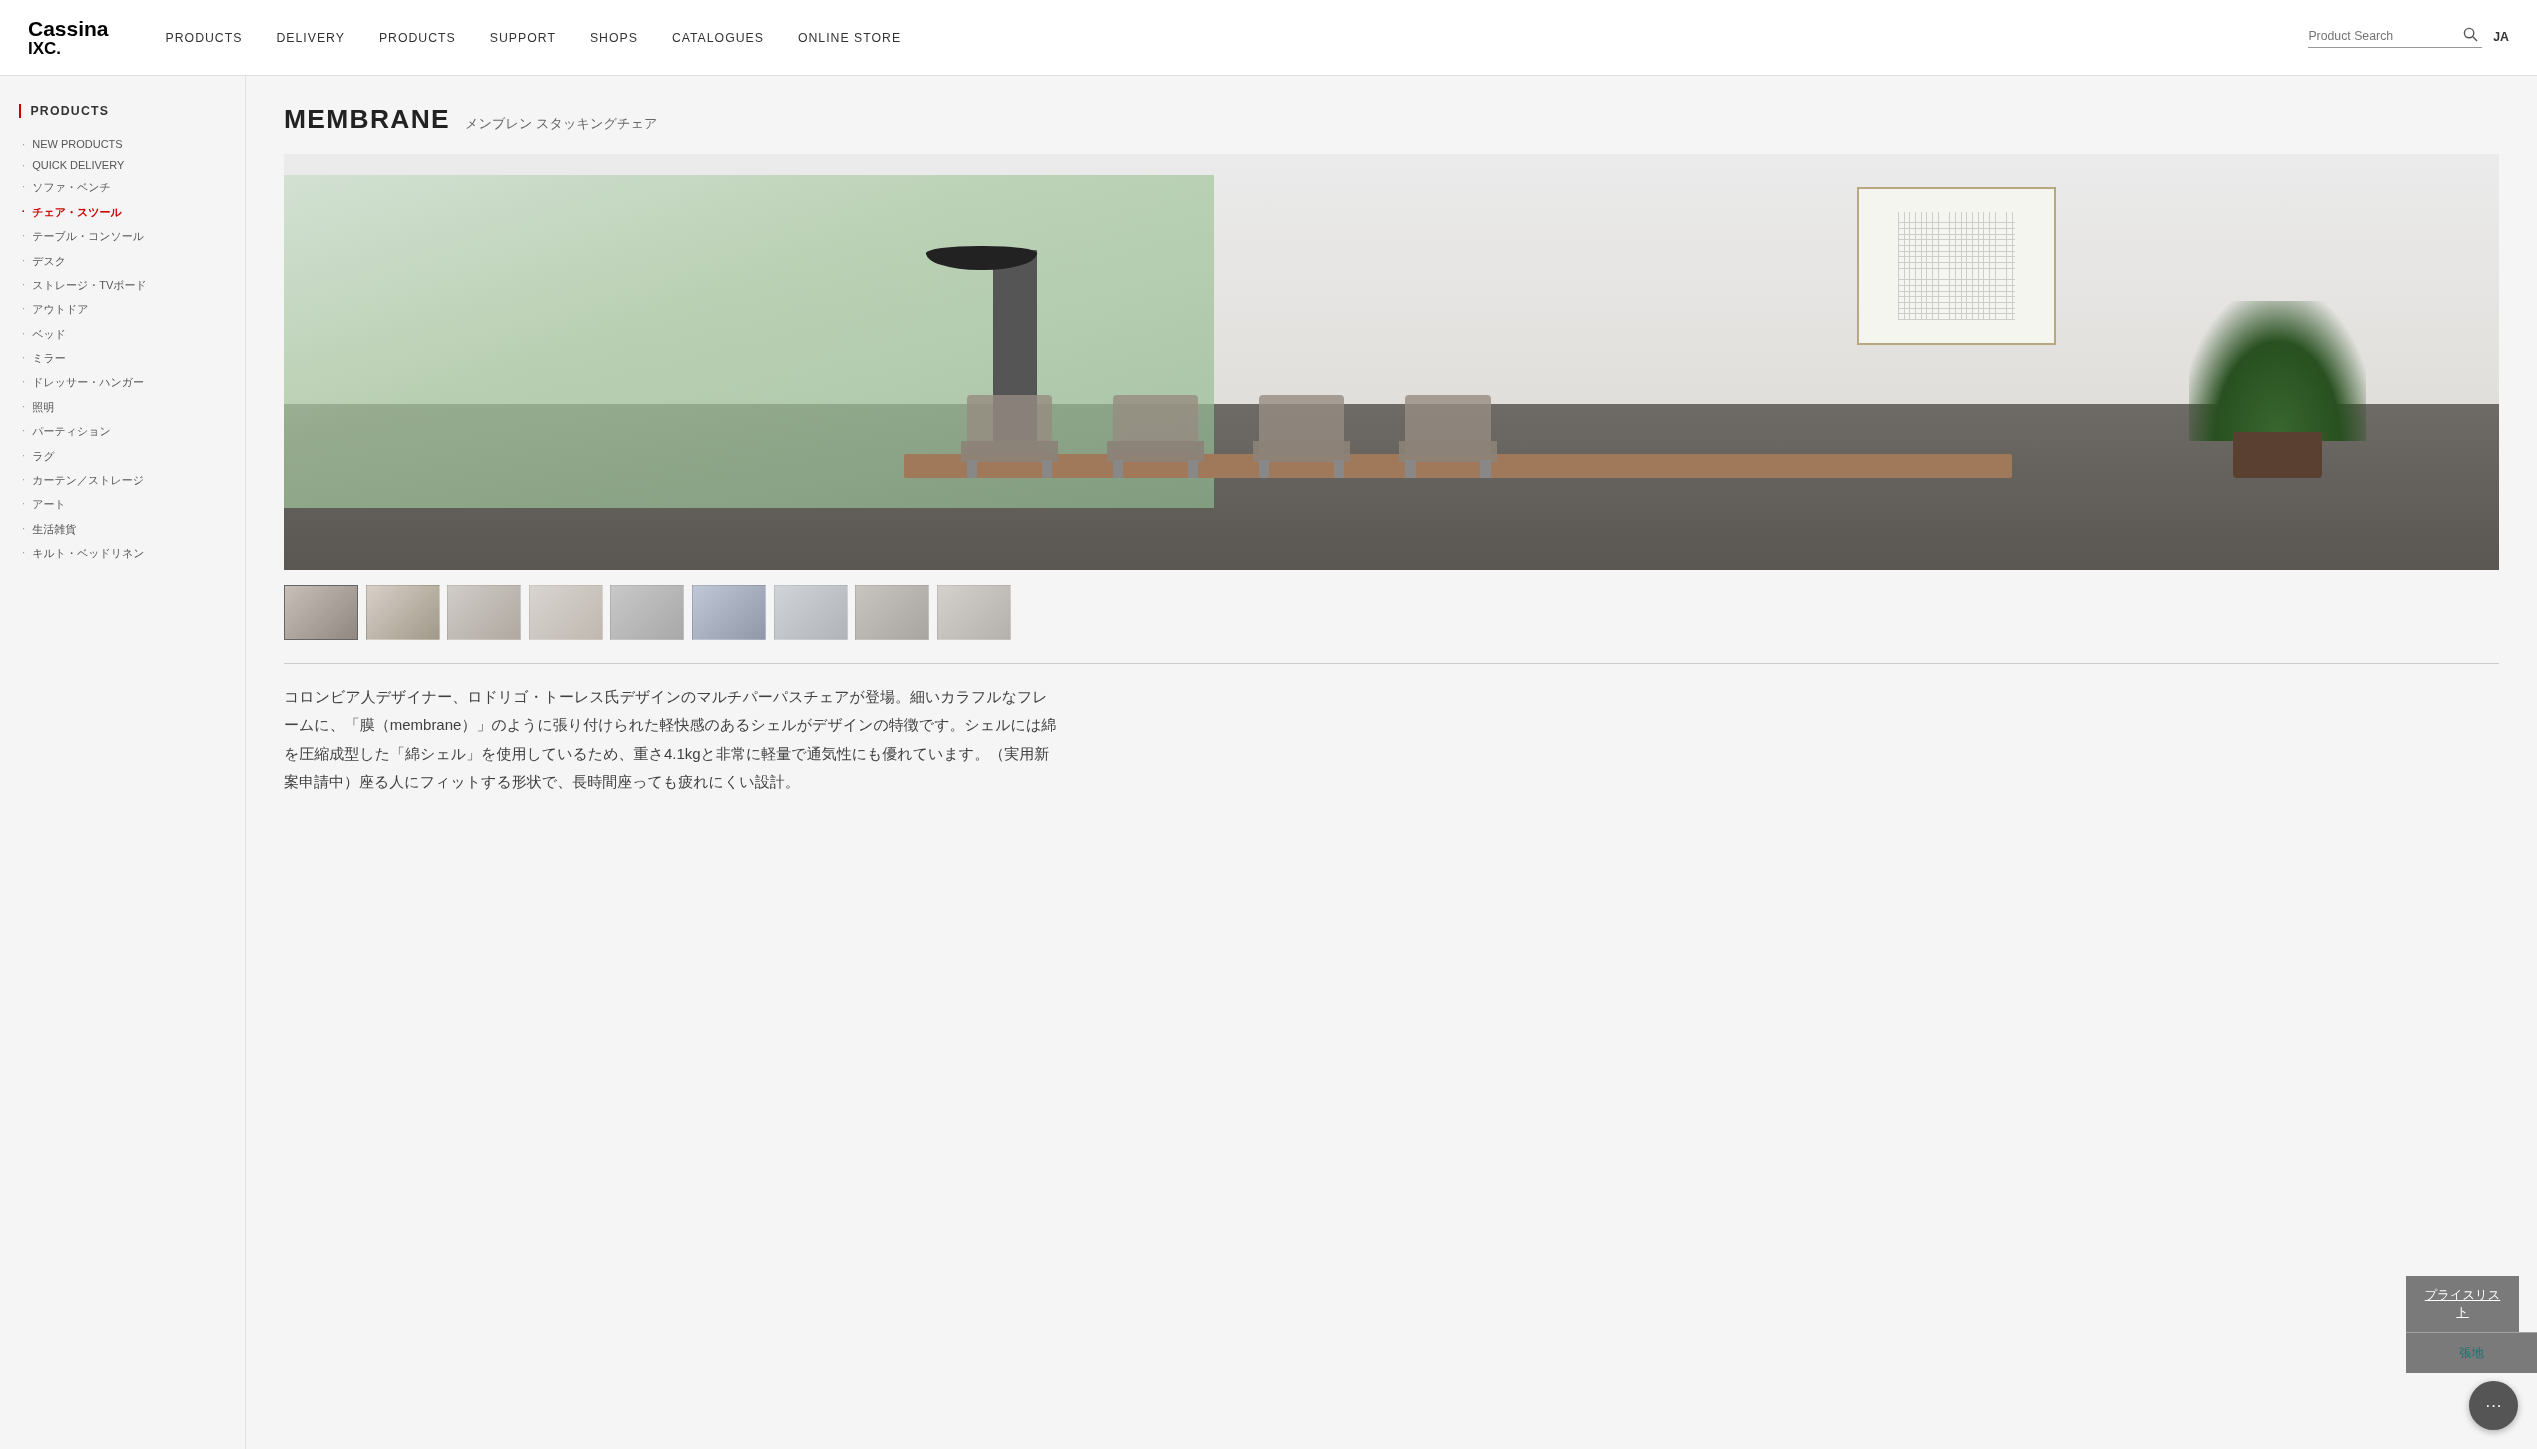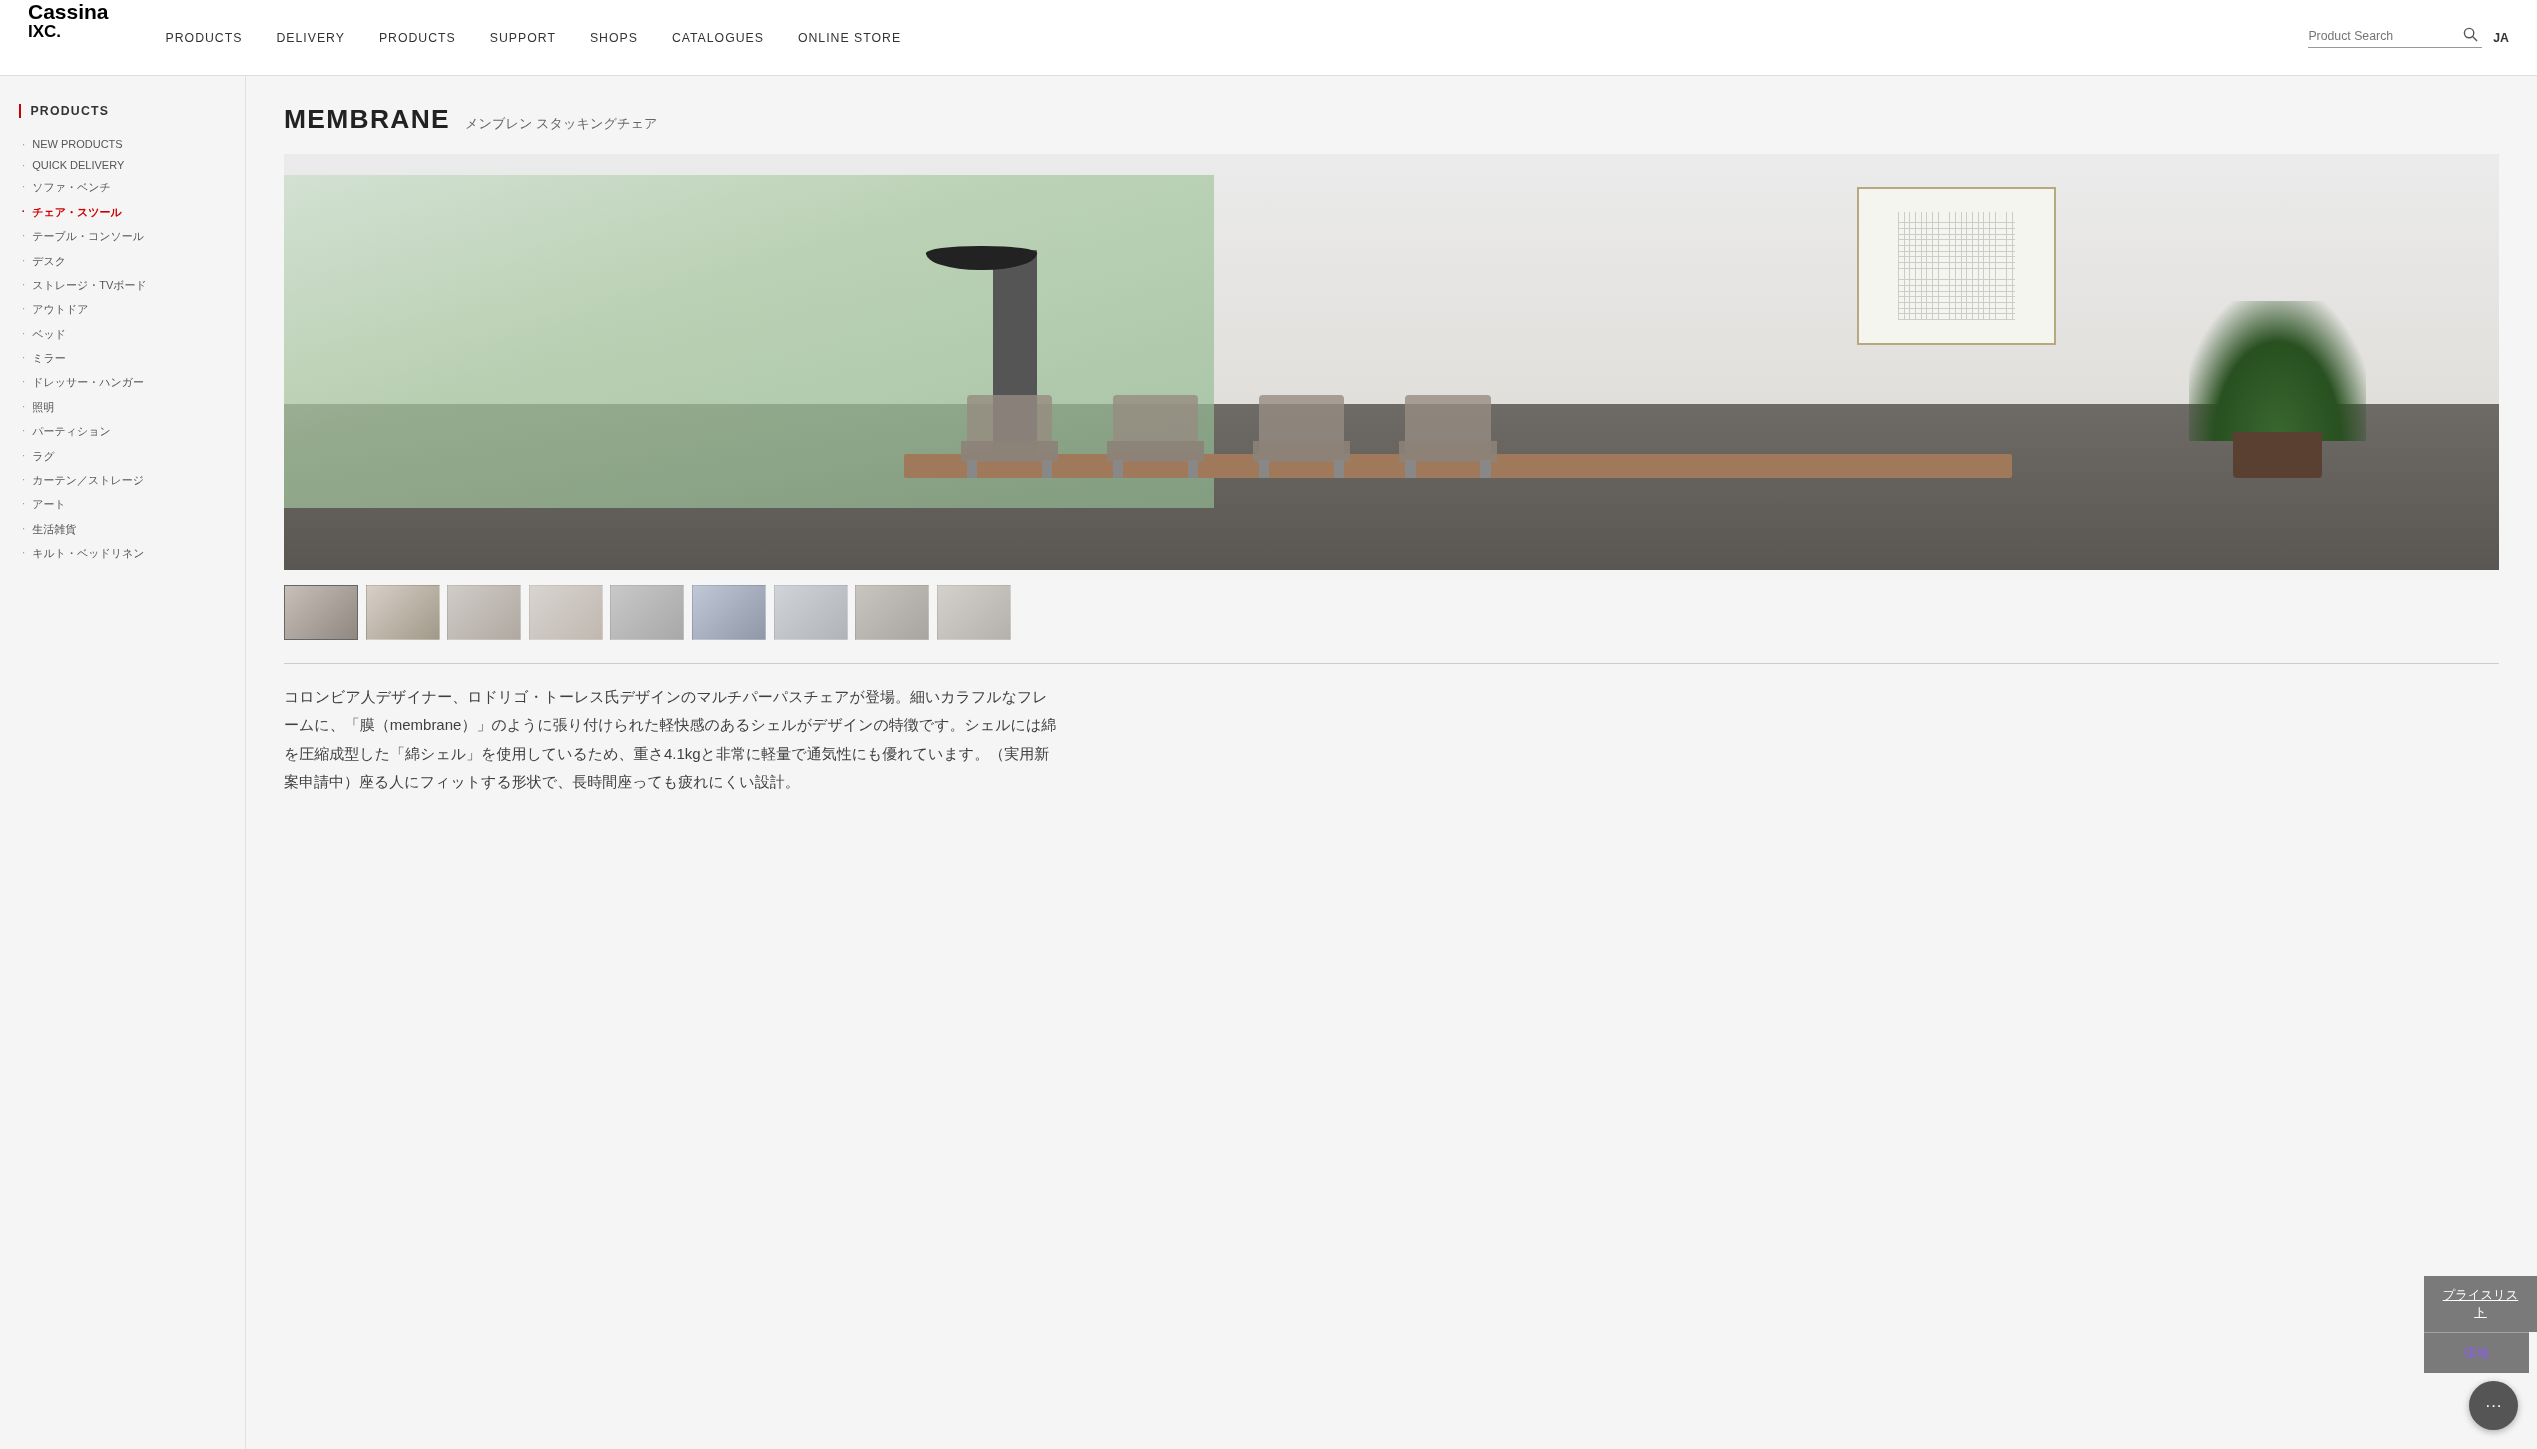--- a/index.html
+++ b/index.html
@@ -3,20 +3,21 @@
   <meta charset="utf-8">
   <style>
     * { margin: 0; padding: 0; box-sizing: border-box; }
     body { font-family: 'Helvetica Neue', Arial, sans-serif; background: #f5f5f5; color: #333; font-size: 13.2px; }
 
     
     .header {
       background: #fff;
       border-bottom: 0.9px solid #ddd;
       display: flex;
+      align-items: center;
       padding: 0 28px;
       height: 76px;
       position: relative;
     }
     .logo {
       font-size: 21px;
       font-weight: bold;
       color: #000;
       line-height: 1.1;
       margin-right: 57px;
@@ -357,27 +358,27 @@
       font-size: 12.3px;
       cursor: pointer;
       border: none;
       text-decoration: underline;
       text-align: center;
       width: 113px;
       writing-mode: horizontal-tb;
     }
     .fabric-btn {
       background: rgba(100,100,100,0.85);
-      color: #8b5cf6;
+      color: #0f766e;
       padding: 11.3px 15px;
       font-size: 12.3px;
       cursor: pointer;
       border: none;
       text-align: center;
-      width: 105px;
+      width: 131px;
       border-top: 0.9px solid rgba(255,255,255,0.3);
     }
     .chat-btn {
       position: fixed;
       right: 19px;
       bottom: 19px;
       background: #555;
       color: #fff;
       width: 49px;
       height: 49px;

